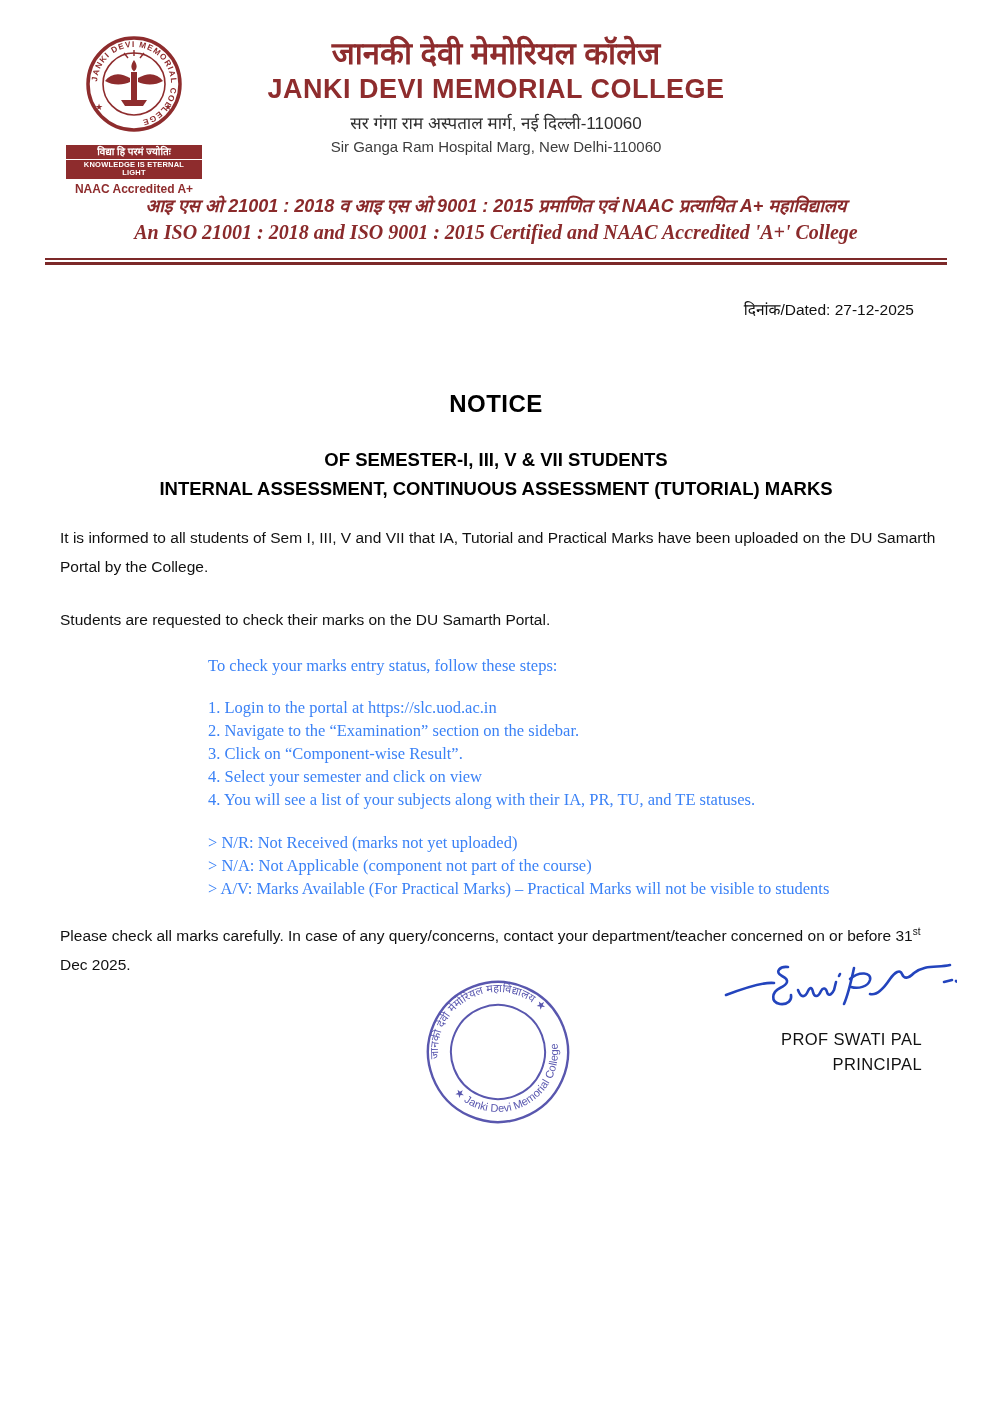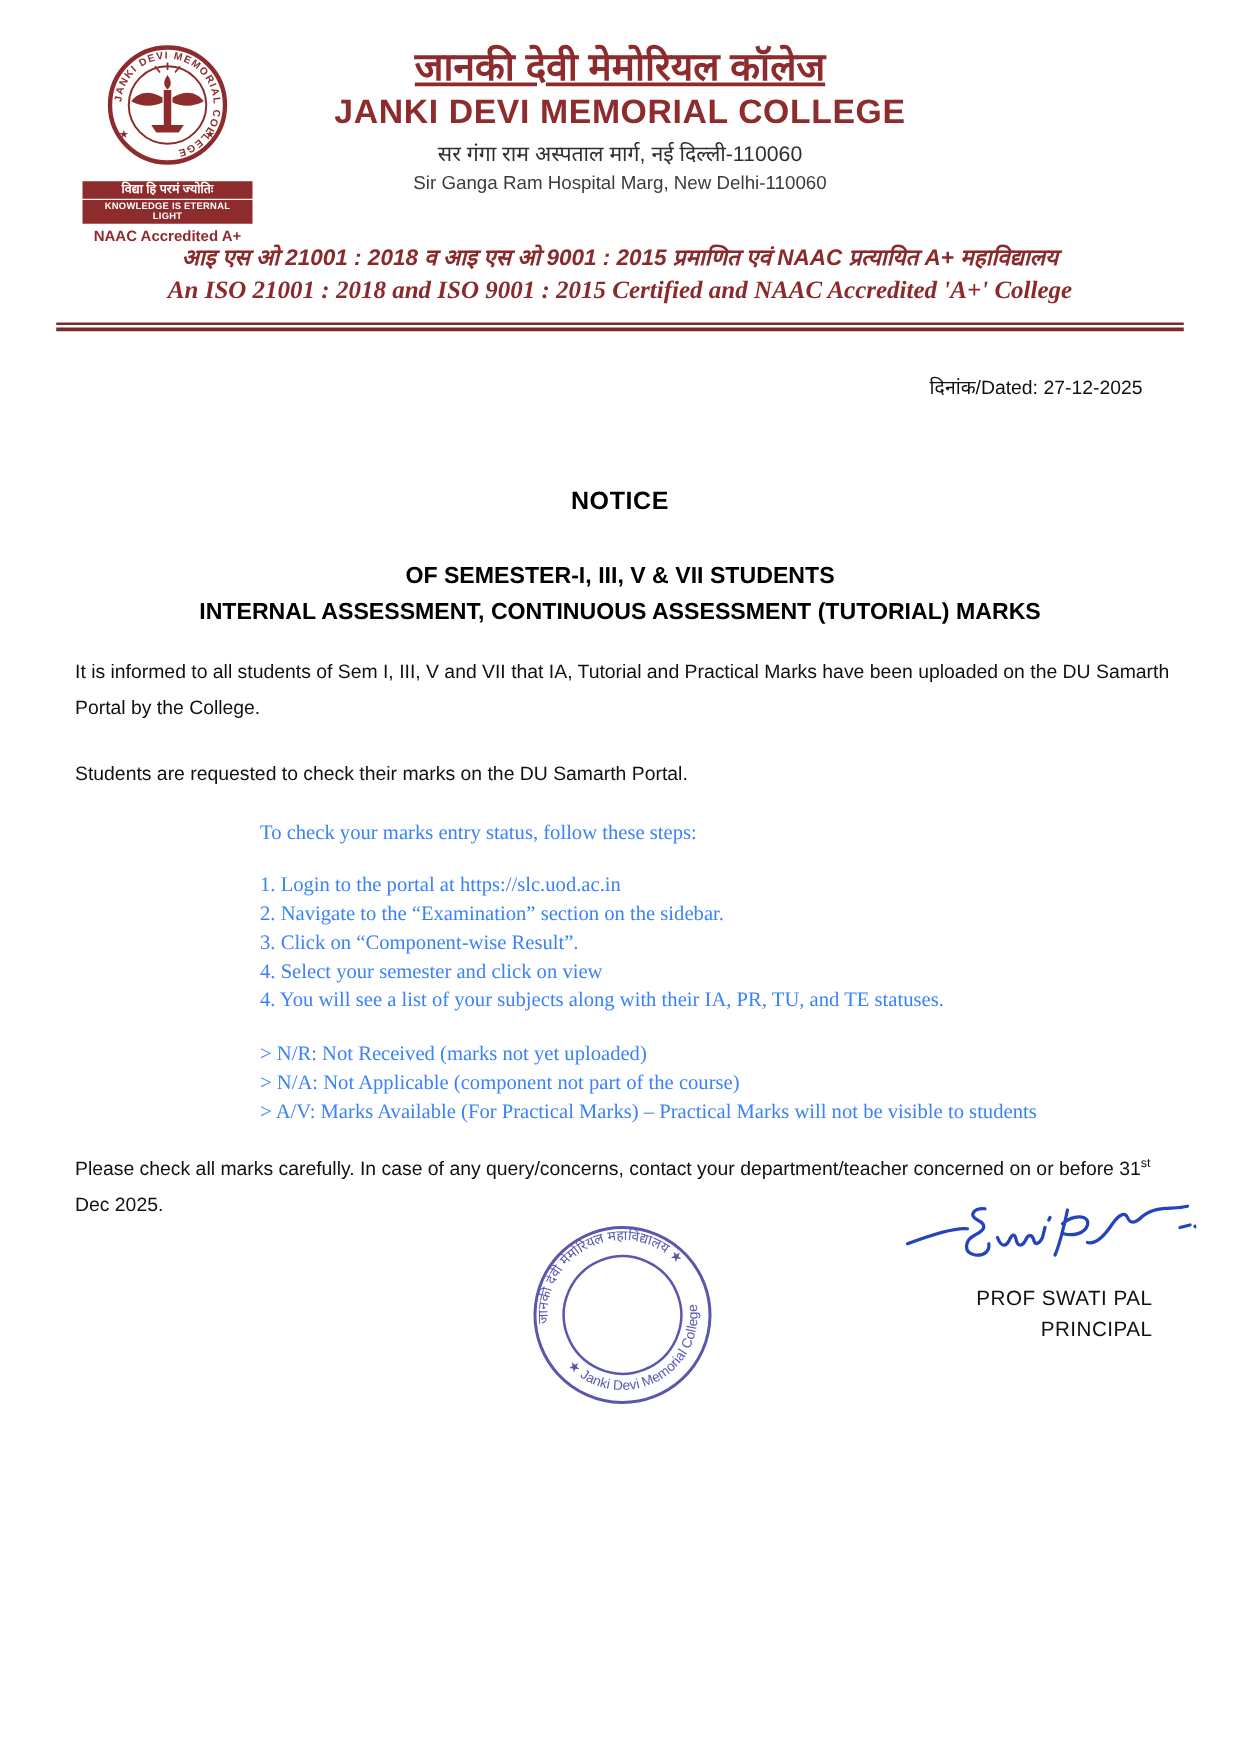--- a/index.html
+++ b/index.html
@@ -10,38 +10,38 @@
   }
   
   .logo-block { position:absolute; left:58px; top:34px; width:152px; text-align:center; }
   .seal { display:block; margin:0 auto; }
   .banner { background:#8e2c2d; color:#fff; font-weight:bold; margin:1px auto 0; width:136px; padding:1px 12px; line-height:1.15; }
   .banner.hi { font-size:10px; }
   .banner.en { font-size:7.5px; letter-spacing:.2px; }
   .naac-line { color:#8e2c2d; font-weight:bold; font-size:12px; margin-top:3px; }
 
   .head-center { position:absolute; left:216px; top:36px; width:560px; text-align:center; }
-  .title-hi { color:#8e2c2d; font-size:31px; font-weight:bold; line-height:1.15;text-decoration:underline; }
+  .title-hi { color:#8e2c2d; font-size:31px; font-weight:bold; line-height:1.15; }
   .title-en { color:#8e2c2d; font-size:27px; font-weight:bold; letter-spacing:.5px; margin-top:2px; }
   .univ-line { color:#1d1d1d; font-size:16px; font-weight:bold; margin-top:7px; }
   .addr-hi { color:#2f2f2f; font-size:17px; margin-top:6px; }
   .addr-en { color:#3d3d3d; font-size:15px; margin-top:4px; }
 
   .contact-line { position:absolute; top:171px; left:0; width:100%; text-align:center; font-size:13.5px; color:#333; }
   .iso-hi { position:absolute; top:193px; left:0; width:100%; text-align:center; font-size:18px; font-weight:bold; font-style:italic; color:#8a2a2b; }
   .iso-en { position:absolute; top:221px; left:0; width:100%; text-align:center; font-size:20px; font-weight:bold; font-style:italic; color:#8a2a2b; font-family:"Liberation Serif", serif; }
   .head-rule { position:absolute; top:258px; left:45px; right:45px; height:7px; border-top:2px solid #7c2929; border-bottom:3px solid #7c2929; }
 
   
   .ref-row { position:absolute; top:298px; left:60px; right:78px; font-size:15.5px; color:#111; }
   .ref-no { float:left; }
   .ref-date { float:right; }
 
   
-  .notice-heading { position:absolute; top:390px; left:0; width:100%; text-align:center; font-size:20px; font-weight:bold; letter-spacing:.5px; color:#000; }
+  .notice-heading { position:absolute; top:390px; left:0; width:100%; text-align:center; font-size:24px; font-weight:bold; letter-spacing:.5px; color:#000; }
   .subject { position:absolute; top:446px; left:40px; right:40px; text-align:center; font-size:18.5px; font-weight:bold; line-height:1.55; color:#000; }
 
   .para { position:absolute; left:60px; width:890px; font-size:15.5px; line-height:1.85; color:#111; }
   .para1 { top:524px; }
   .para2 { top:606px; }
 
   .steps-block { position:absolute; left:168px; top:656px; width:790px; font-family:"Liberation Serif", serif; font-size:16.5px; color:#3b82f6;margin-left:40px; }
   .steps-intro { margin-bottom:20px; }
   .steps-list div { line-height:23px; }
   .legend-list { margin-top:20px; }

